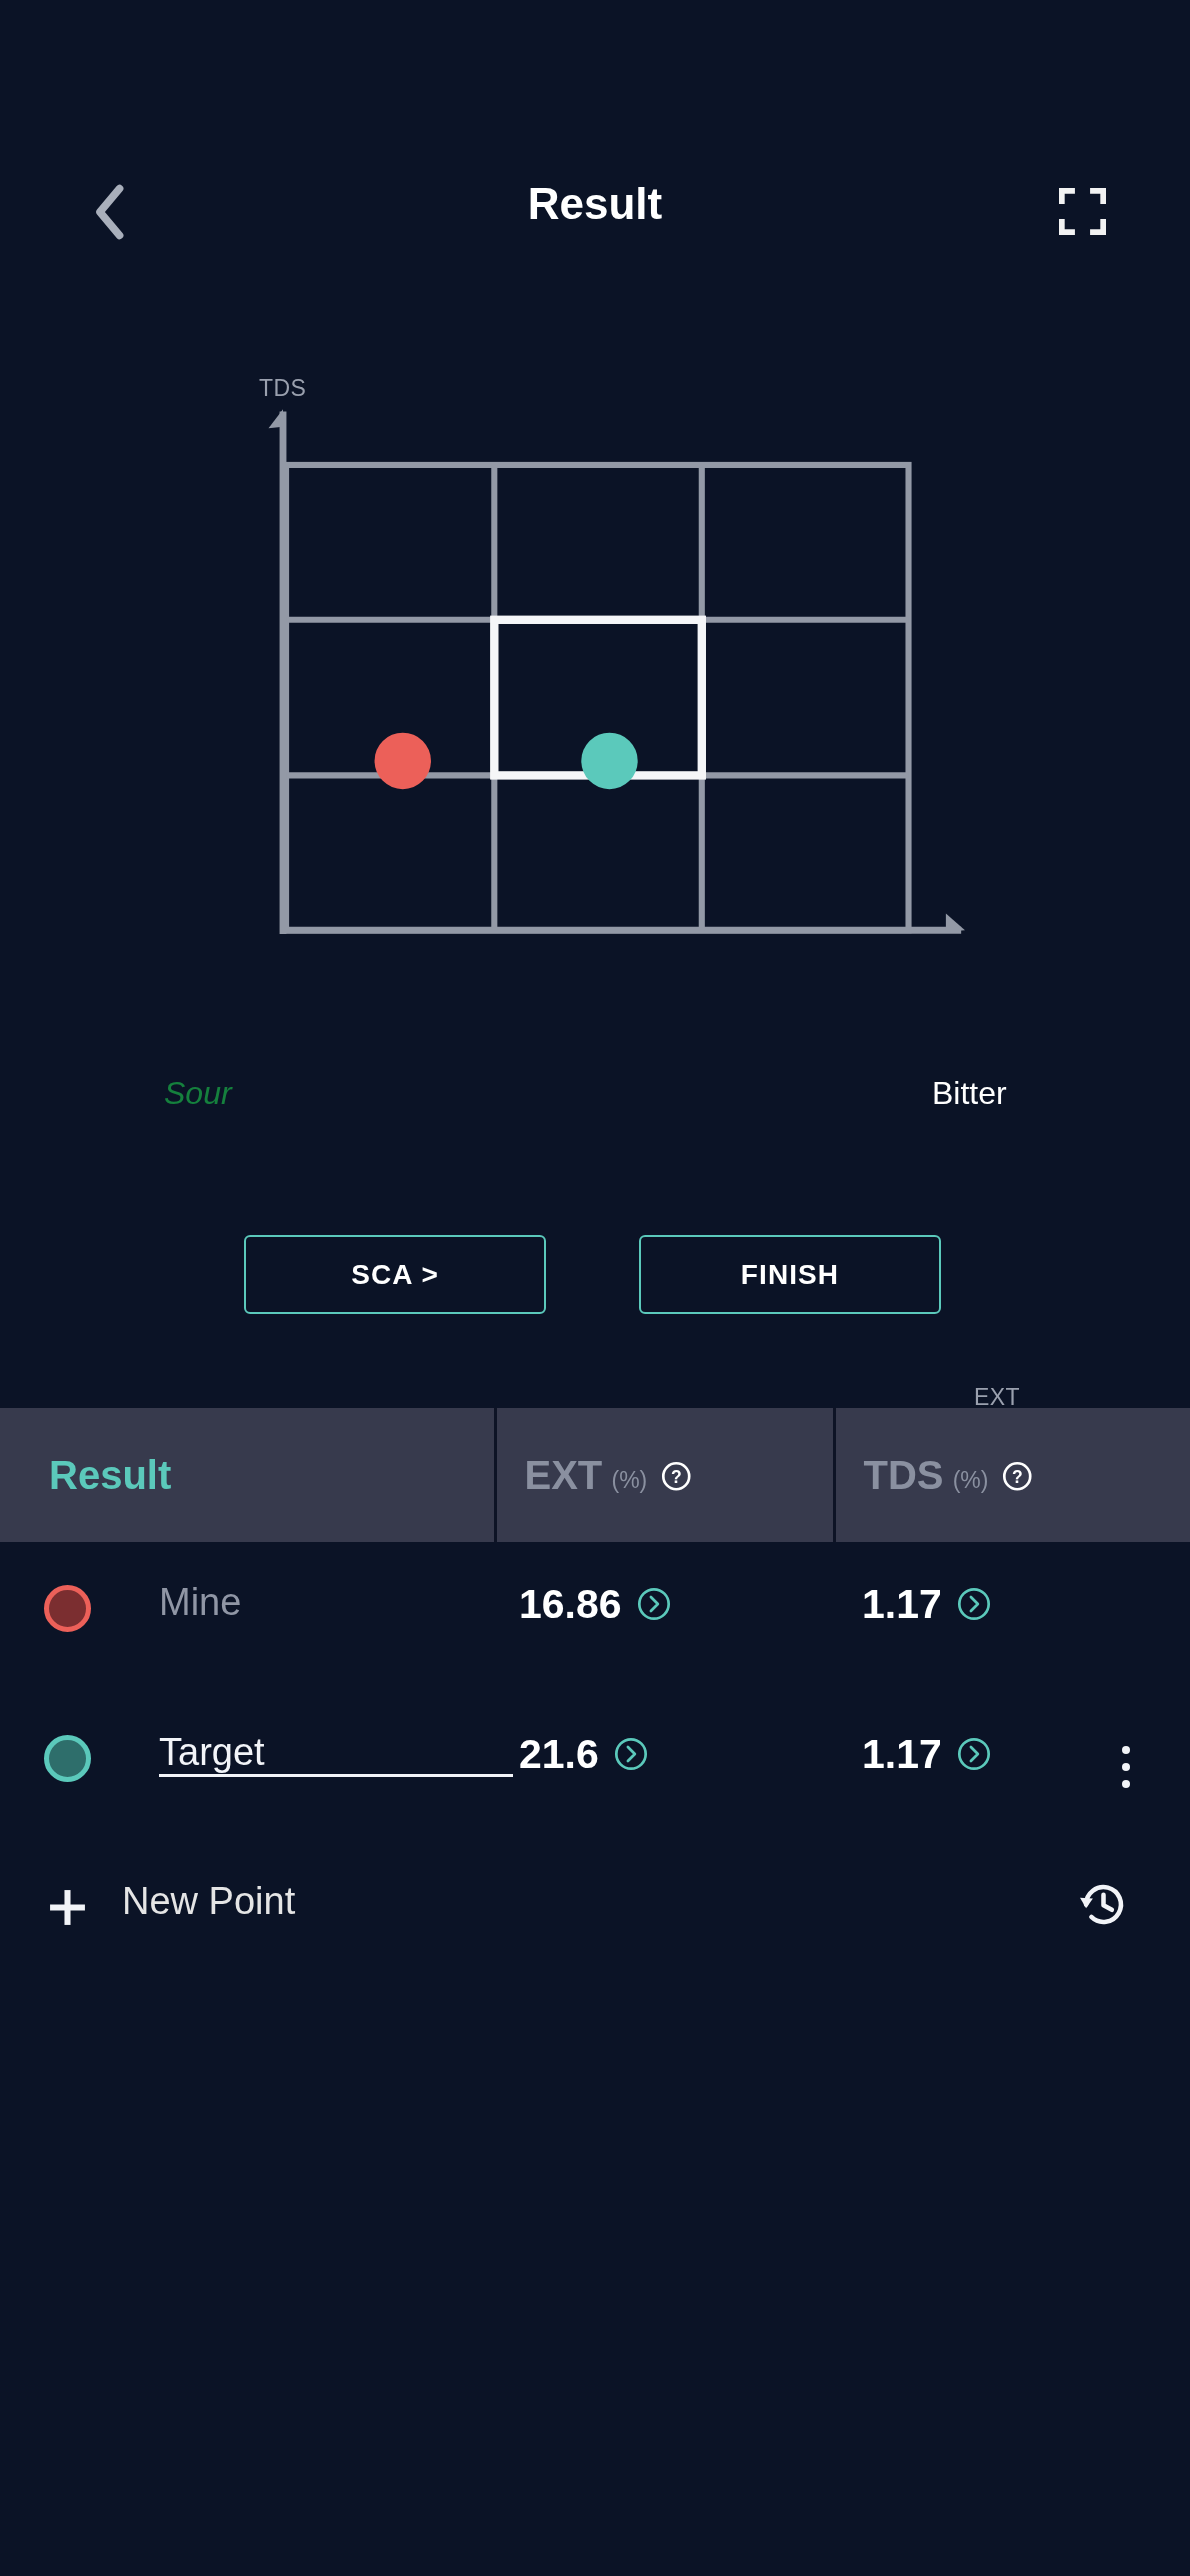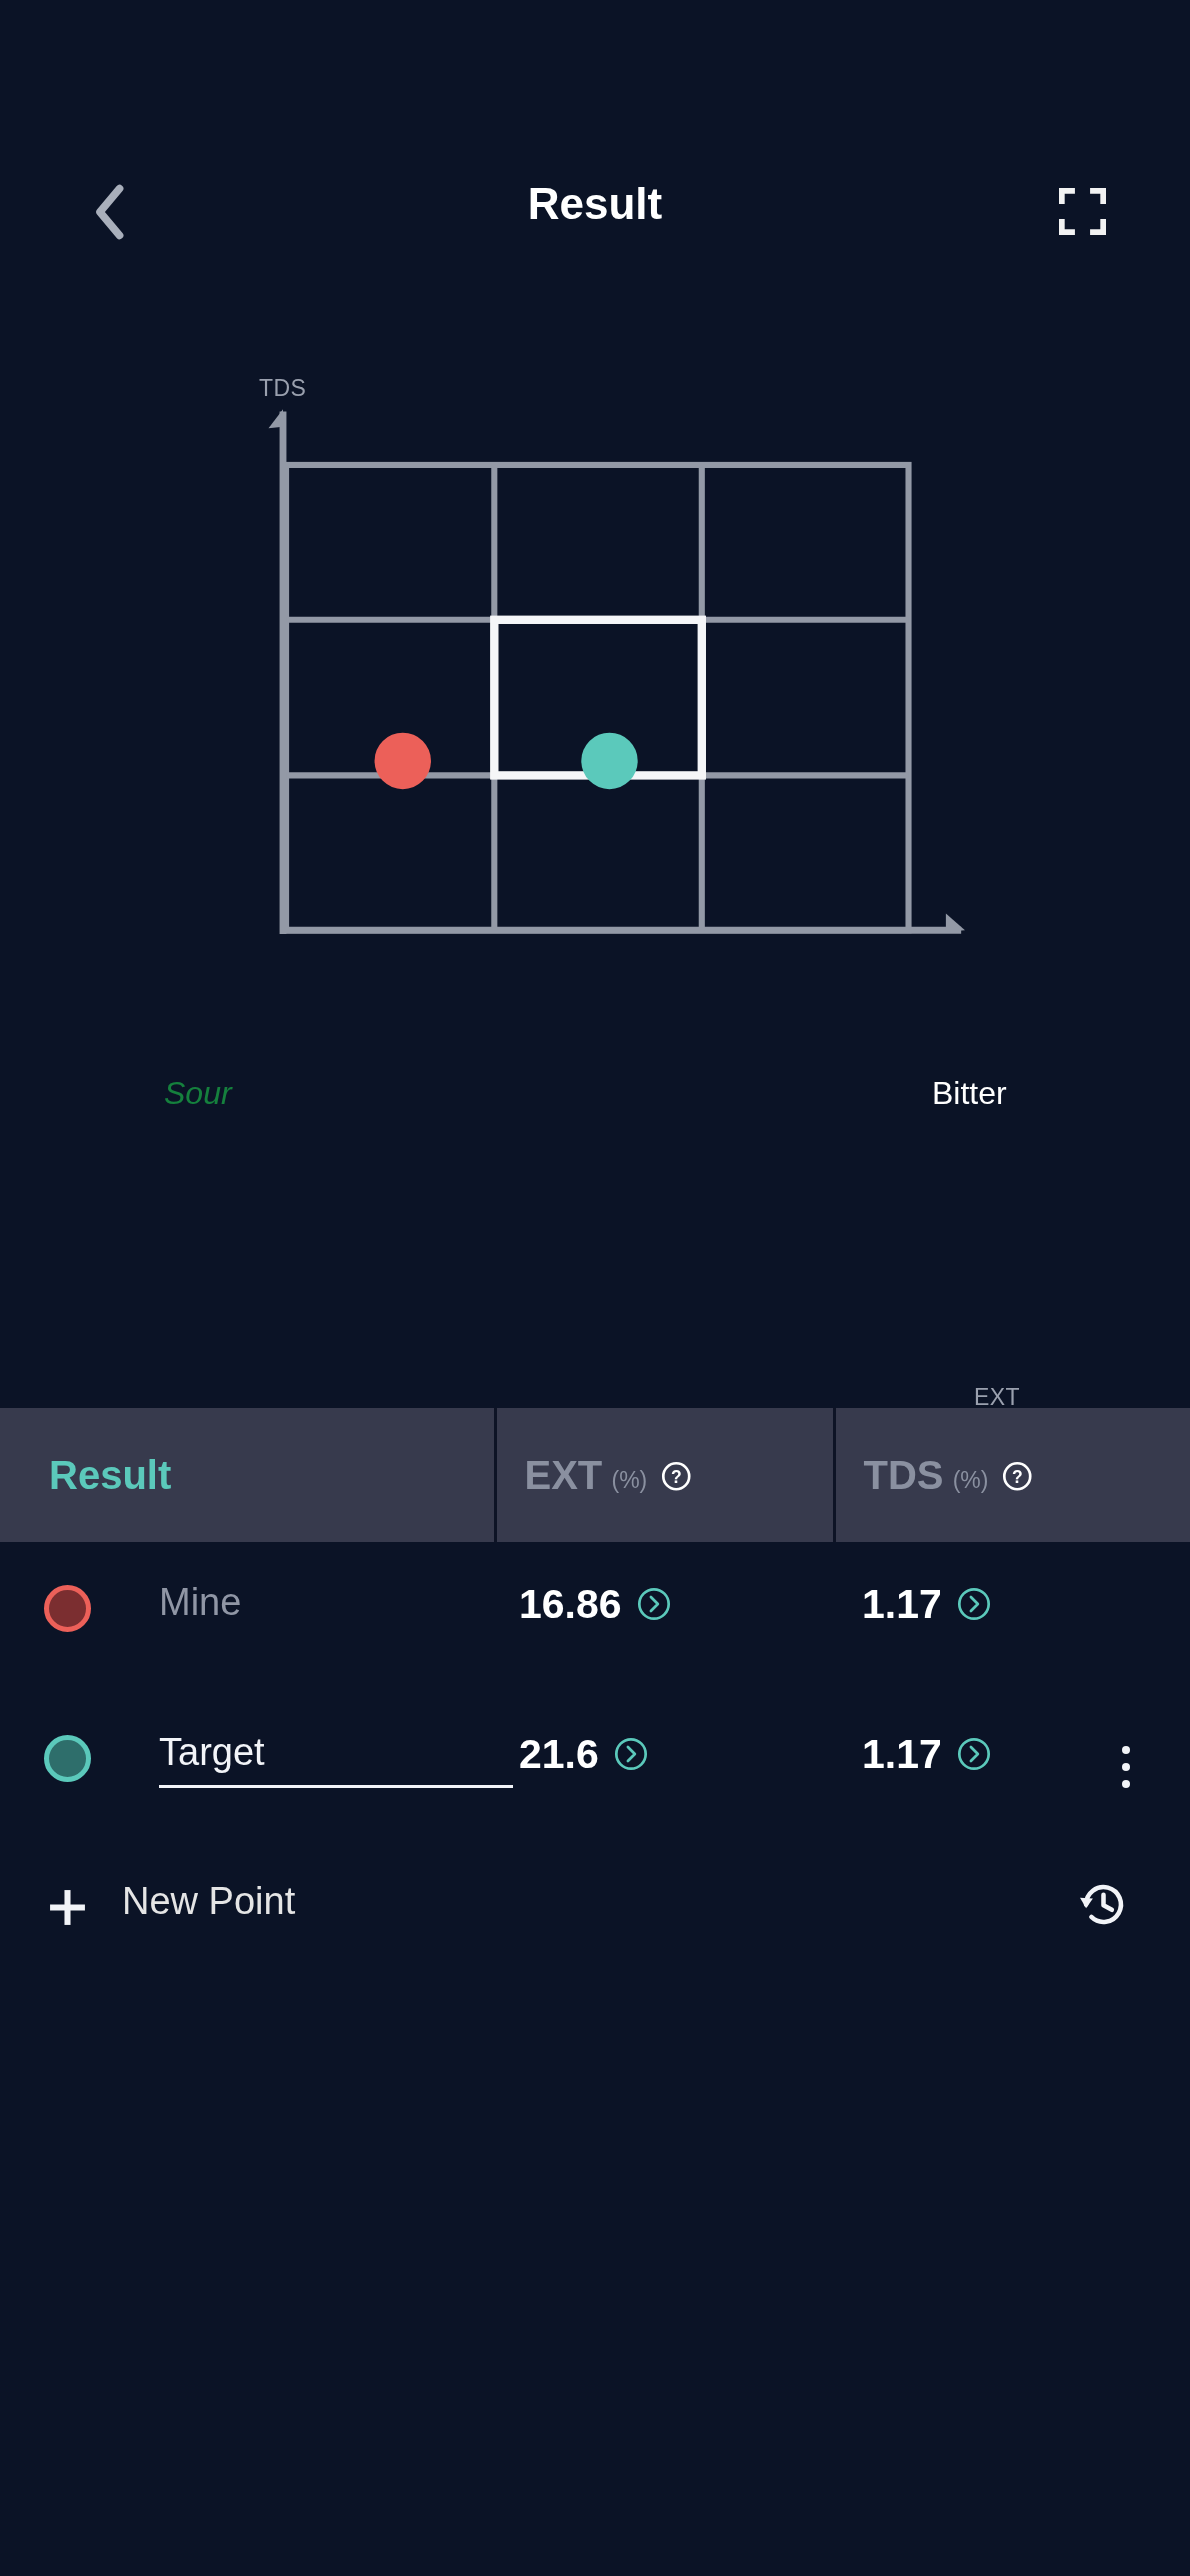--- a/index.html
+++ b/index.html
@@ -228,21 +228,21 @@
     position: absolute;
     left: 122px; top: 40px;
     font-size: 38px;
     color: #9096A5;
     margin-left: 37px;
   }
   .row-label.editable {
     color: #F2F4F8;
     width: 354px;
     border-bottom: 3.8px solid #F2F4F8;
-    padding-bottom: 11px;
+    padding-bottom: 0;
   }
 
   .cell-val {
     position: absolute;
     top: 38px;
     font-size: 41px;
     font-weight: 700;
     color: #FFFFFF;
     display: flex;
     align-items: center;
@@ -323,20 +323,24 @@
 
       <rect x="648" y="393" width="272" height="204" stroke="#F5F6F8" stroke-width="11" fill="none"></rect>
 
       <circle cx="528" cy="578" r="37" fill="#EC6059"></circle>
       <circle cx="799" cy="578" r="37" fill="#5BC9BB"></circle>
     </svg>
 
     <div class="axis-ext-label">EXT</div>
   </div>
 
+  <div class="actions">
+    <button class="btn btn-sca">SCA &gt;</button>
+    <button class="btn btn-finish">FINISH</button>
+  </div>
 
   <div class="tbl-header">
     <div class="th th-result">
       <span class="th-main accent">Result</span>
     </div>
     <div class="th th-ext">
       <span class="th-main">EXT</span>
       <span class="th-unit">(%)</span>
       <span class="help-ic">
         <svg width="30.5" height="30.5" viewBox="0 0 40 40">

